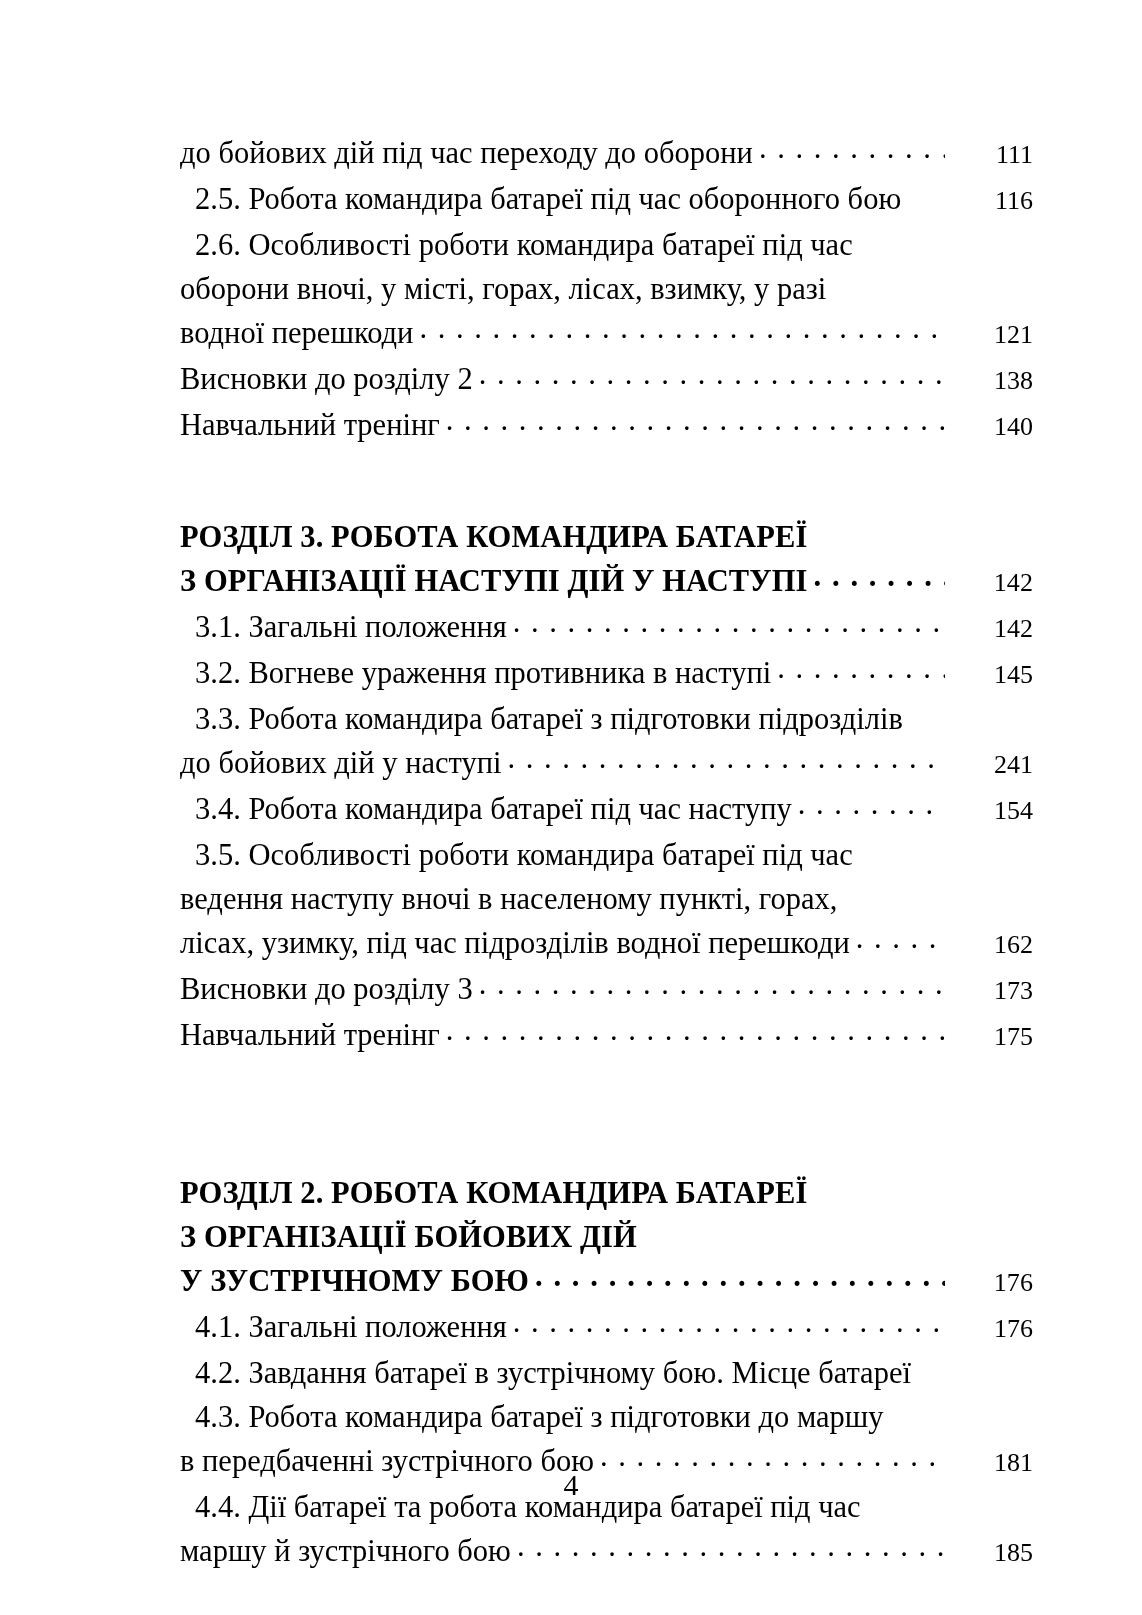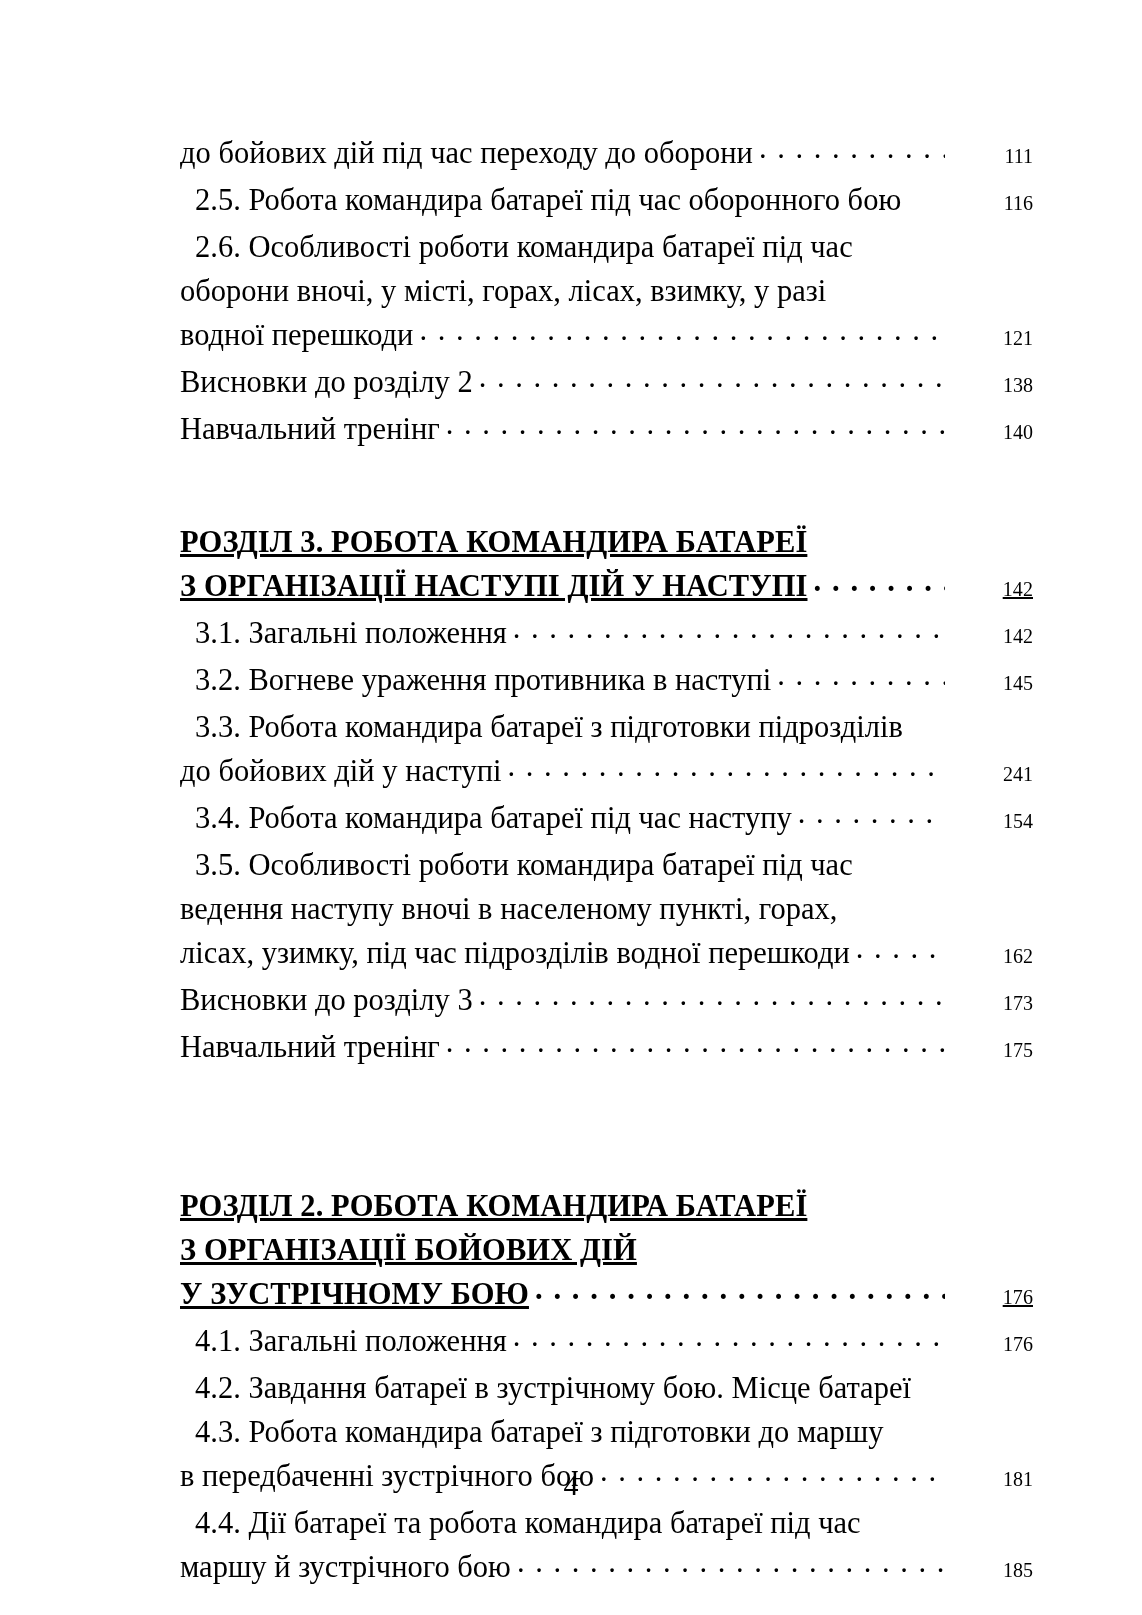--- a/index.html
+++ b/index.html
@@ -69,33 +69,32 @@
     font-size: 30.5px;
     line-height: 1;
   }
 
   .leader.none::before { content: ""; }
 
   .pagenum {
     flex: 0 0 76px;
     text-align: right;
     white-space: pre;
-    font-size: 20px;
+    font-size: 26px;
     padding-left: 8px;
   }
 
   .pagenum.blank { visibility: hidden; }
 
   
   .chapter {
     font-weight: bold;
     font-size: 30.5px;
     line-height: 44px;
     letter-spacing: 0.1px;
-    text-decoration: underline;
   }
 
   .chapter .entry-text { font-weight: bold; }
   .chapter .leader::before { font-weight: bold; letter-spacing: 1.6px; }
   .chapter .pagenum { font-weight: normal; }
 
   .gap-sm { height: 66px; }
   .gap-lg { height: 112px; }
 
   .folio {

